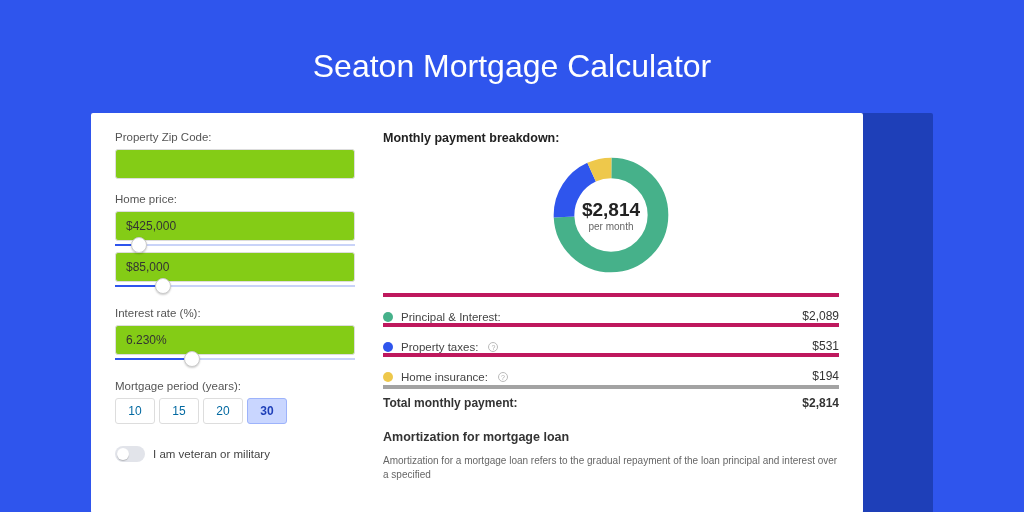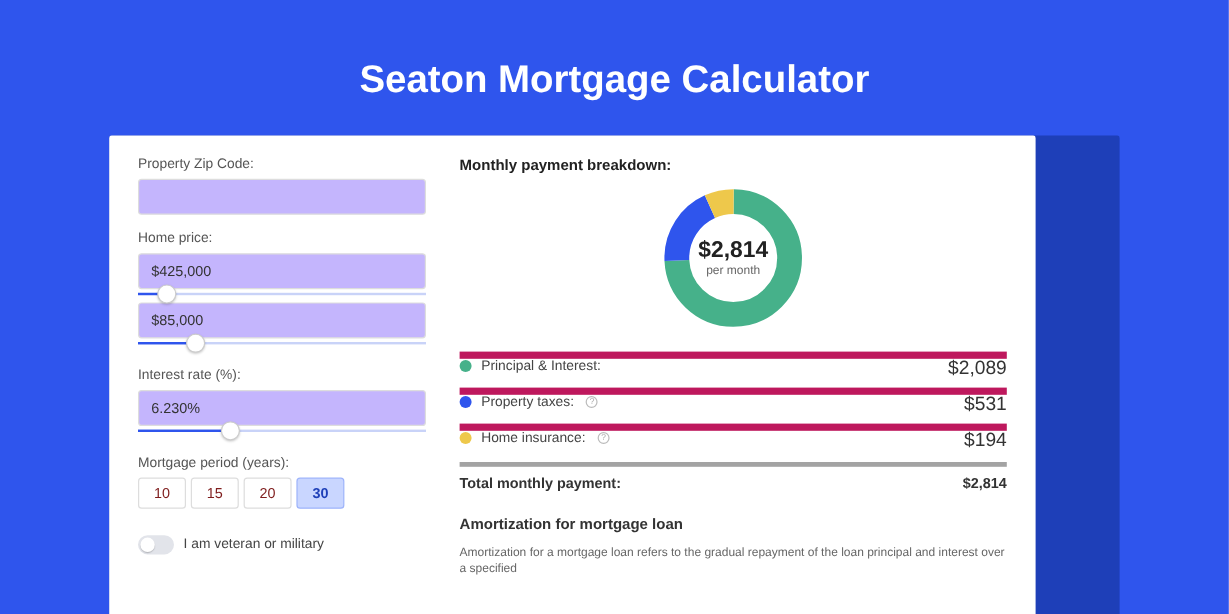--- a/index.html
+++ b/index.html
@@ -1,52 +1,52 @@
 <!DOCTYPE html>
 <html><head>
 <meta charset="utf-8">
 <style>
   * { box-sizing: border-box; margin: 0; padding: 0; }
   html, body { width: 1024px; height: 512px; overflow: hidden; font-family: -apple-system, BlinkMacSystemFont, "Segoe UI", Arial, sans-serif; }
   body { background: #2f55ed; display: flex; flex-direction: column; align-items: center; }
-  .page-title { color: #fff; font-size: 32px; font-weight: 700; margin-top: 48px; margin-bottom: 28px; }
+  .page-title { color: #fff; font-size: 32px; font-weight: 400; margin-top: 48px; margin-bottom: 28px; }
   .card-shadow { background: #1e3fb8; width: 842px; height: 400px; border-radius: 2px; position: relative; }
   .card { background: #fff; width: 772px; height: 400px; border-radius: 2px; padding: 18px 24px 0 24px; display: flex; gap: 28px; }
   .left { width: 240px; font-size: 12px; color: #444; }
   .field-label { font-size: 11.5px; color: #555; margin-bottom: 6px; margin-top: 14px; }
   .left .field-label:first-child { margin-top: 0; }
-  .input { width: 100%; height: 30px; border: 1px solid #ddd; border-radius: 3px; padding: 0 10px; font-size: 12px; color: #333; background: #c4b5fd; }
+  .input { width: 100%; height: 30px; border: 1px solid #ddd; border-radius: 3px; padding: 0 10px; font-size: 12px; color: #333; background: #84cc16; }
   .row2 { display: flex; gap: 24px; }
   .row2 .input:first-child { flex: 1; }
   .row2 .input:last-child { width: 72px; }
   .slider-track { position: relative; height: 12px; margin-top: -1px; }
   .slider-line { position: absolute; left: 0; right: 0; top: 4px; height: 2px; background: #c9d3f8; }
   .slider-fill { position: absolute; left: 0; top: 4px; height: 2px; background: #2f55ed; }
   .slider-thumb { position: absolute; top: -3px; width: 16px; height: 16px; border-radius: 50%; background: #fff; border: 1px solid #ccc; box-shadow: 0 1px 2px rgba(0,0,0,0.2); transform: translateX(-50%); }
   .period-row { display: flex; gap: 4px; margin-top: 4px; }
-  .period-btn { width: 40px; height: 26px; border: 1px solid #ddd; background: #fff; border-radius: 3px; font-size: 12px; color: #7f1d1d; display: flex; align-items: center; justify-content: center; cursor: pointer; }
+  .period-btn { width: 40px; height: 26px; border: 1px solid #ddd; background: #fff; border-radius: 3px; font-size: 12px; color: #0369a1; display: flex; align-items: center; justify-content: center; cursor: pointer; }
   .period-btn.active { background: #c9d6ff; border-color: #9db3fb; color: #1e3fb8; font-weight: 600; }
   .toggle-row { display: flex; align-items: center; gap: 8px; margin-top: 22px; }
   .toggle { width: 30px; height: 16px; border-radius: 10px; background: #e2e4ea; position: relative; }
   .toggle-knob { position: absolute; left: 2px; top: 2px; width: 12px; height: 12px; border-radius: 50%; background: #fff; box-shadow: 0 1px 1px rgba(0,0,0,0.2); }
   .right { flex: 1; font-size: 12px; color: #333; }
   .section-title { font-size: 12.5px; font-weight: 700; color: #222; margin-bottom: 8px; }
   .donut-wrap { display: flex; justify-content: center; margin: 8px 0 16px 0; position: relative; }
   .donut-center { position: absolute; top: 50%; left: 50%; transform: translate(-50%,-50%); text-align: center; }
   .donut-center .big { font-size: 19px; font-weight: 700; color: #222; }
   .donut-center .sub { font-size: 10px; color: #666; }
-  .legend-row { display: flex; align-items: flex-start; justify-content: space-between; height: 30px; border-top: 6px solid #be185d; }
+  .legend-row { display: flex; align-items: flex-end; justify-content: space-between; height: 30px; border-top: 4px solid #be185d; }
   .legend-row:first-of-type { border-top: 0; margin-top: 6px; }
   .legend-left { display: flex; align-items: center; gap: 8px; }
   .dot { width: 10px; height: 10px; border-radius: 50%; }
   .dot.green { background: #46b18a; }
   .dot.blue { background: #2f55ed; }
   .dot.yellow { background: #eec84b; }
   .legend-label { font-size: 11.5px; color: #444; }
-  .legend-value { font-size: 16px; color: #333; }
+  .legend-value { font-size: 12px; color: #333; }
   .info-icon { width: 10px; height: 10px; border: 1px solid #bbb; border-radius: 50%; display: inline-flex; align-items: center; justify-content: center; font-size: 7px; color: #aaa; margin-left: 2px; }
   .total-row { display: flex; justify-content: space-between; border-top: 4px solid #a3a3a3; padding-top: 7px; margin-top: 2px; }
   .total-row span { font-weight: 700; font-size: 12px; }
   .amort { margin-top: 20px; }
   .amort-title { font-size: 12.5px; font-weight: 700; margin-bottom: 10px; }
   .amort-text { font-size: 10px; color: #666; line-height: 1.4; }
 </style>
 </head>
 <body>
 

